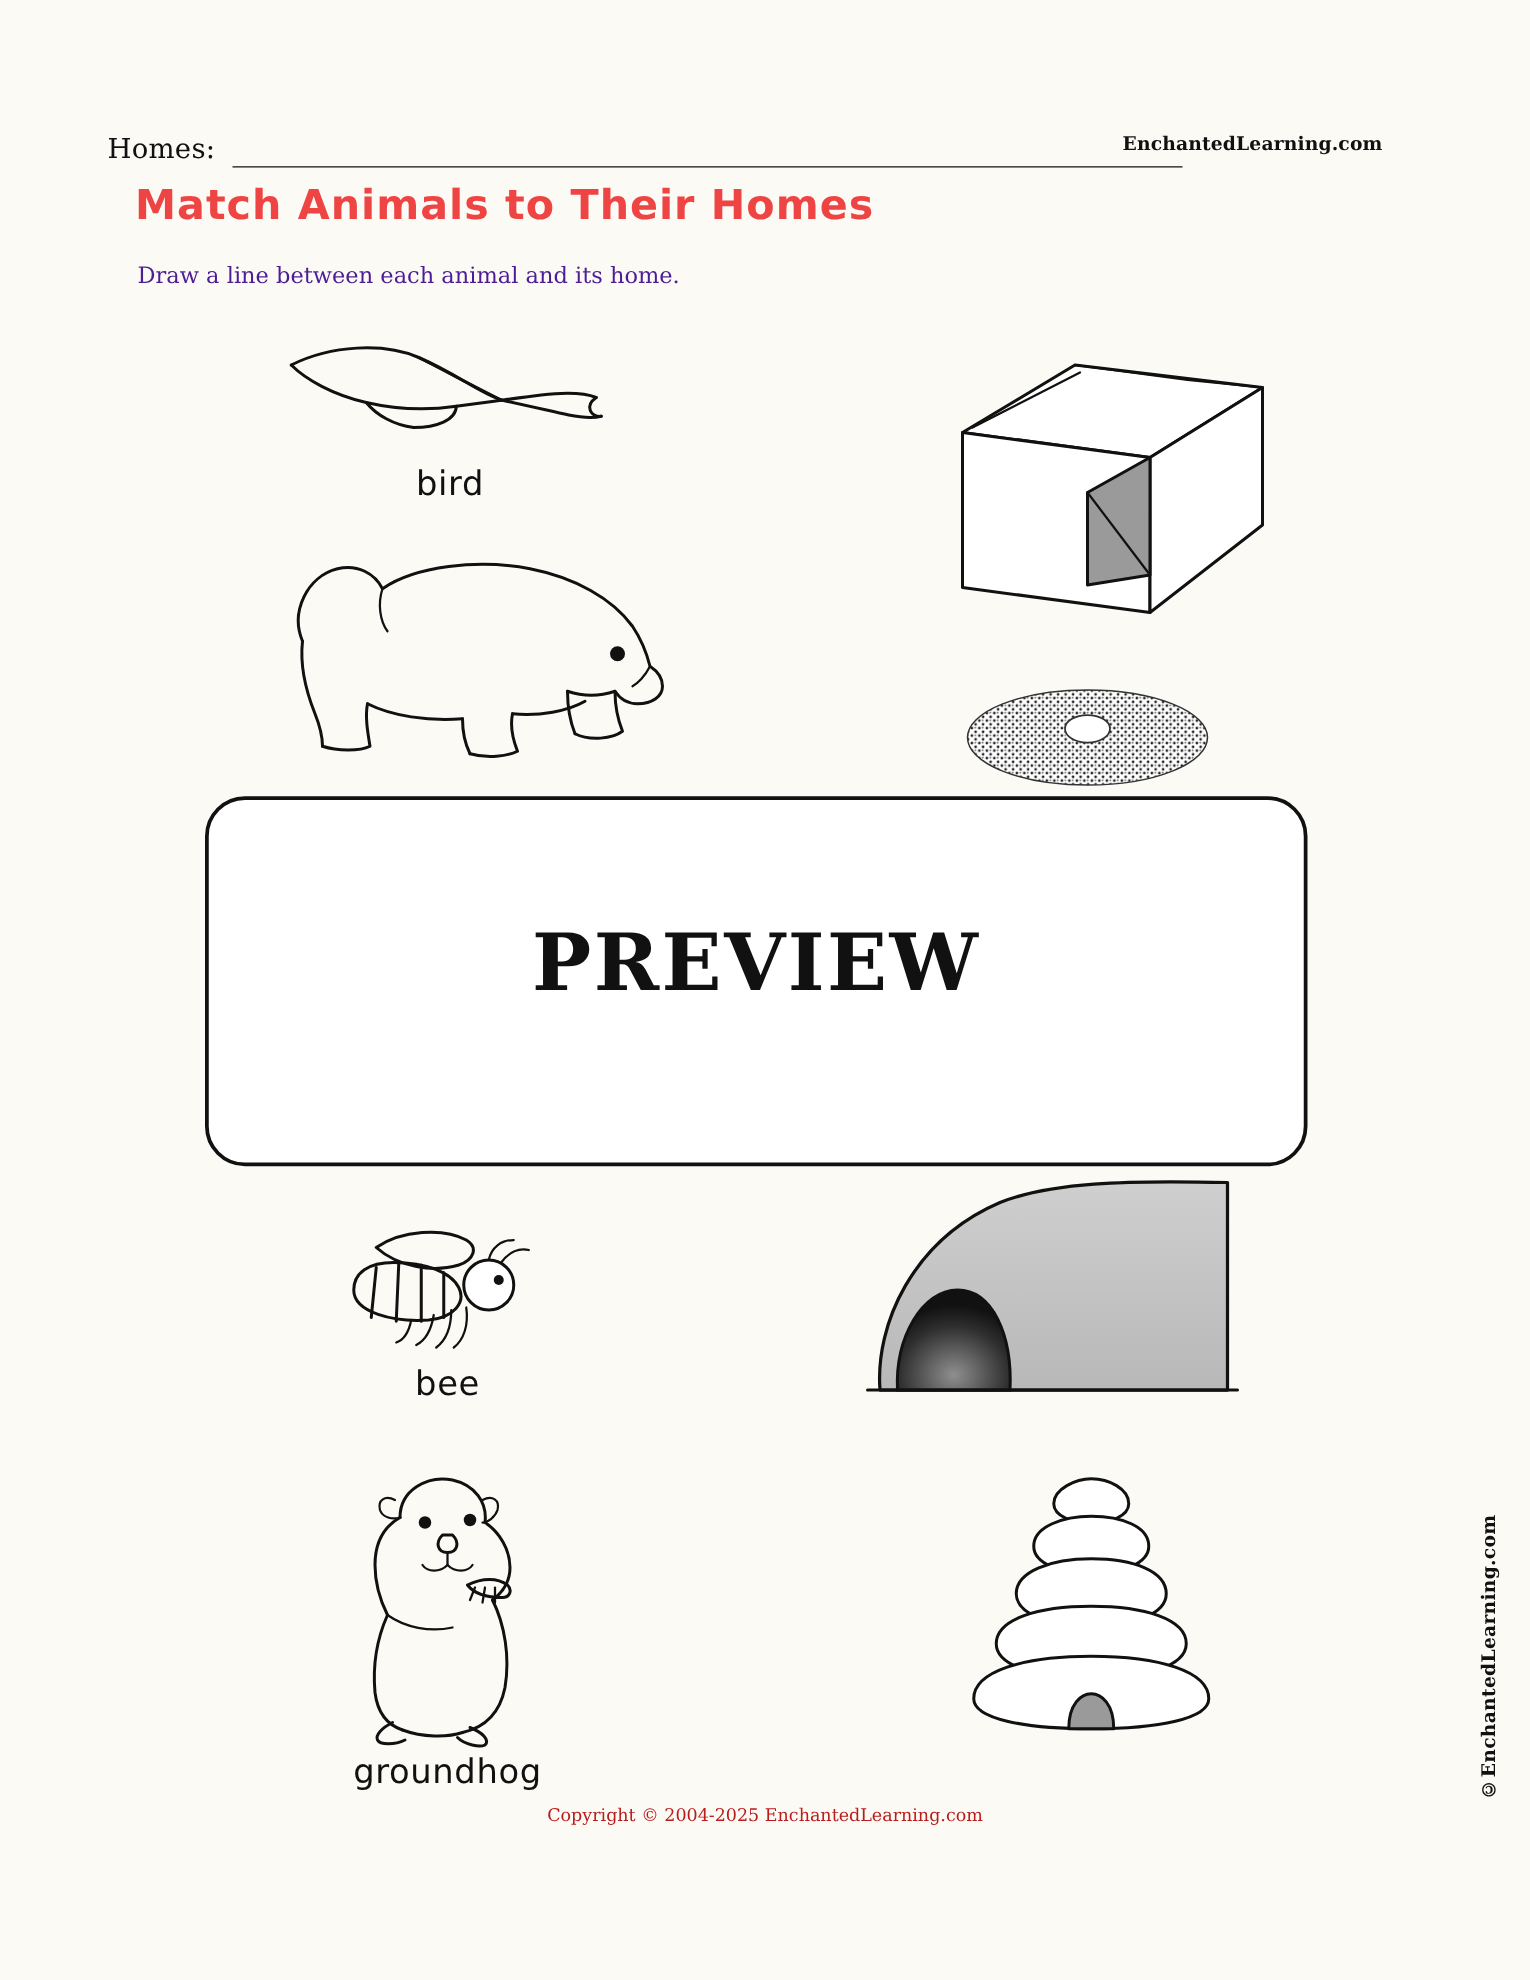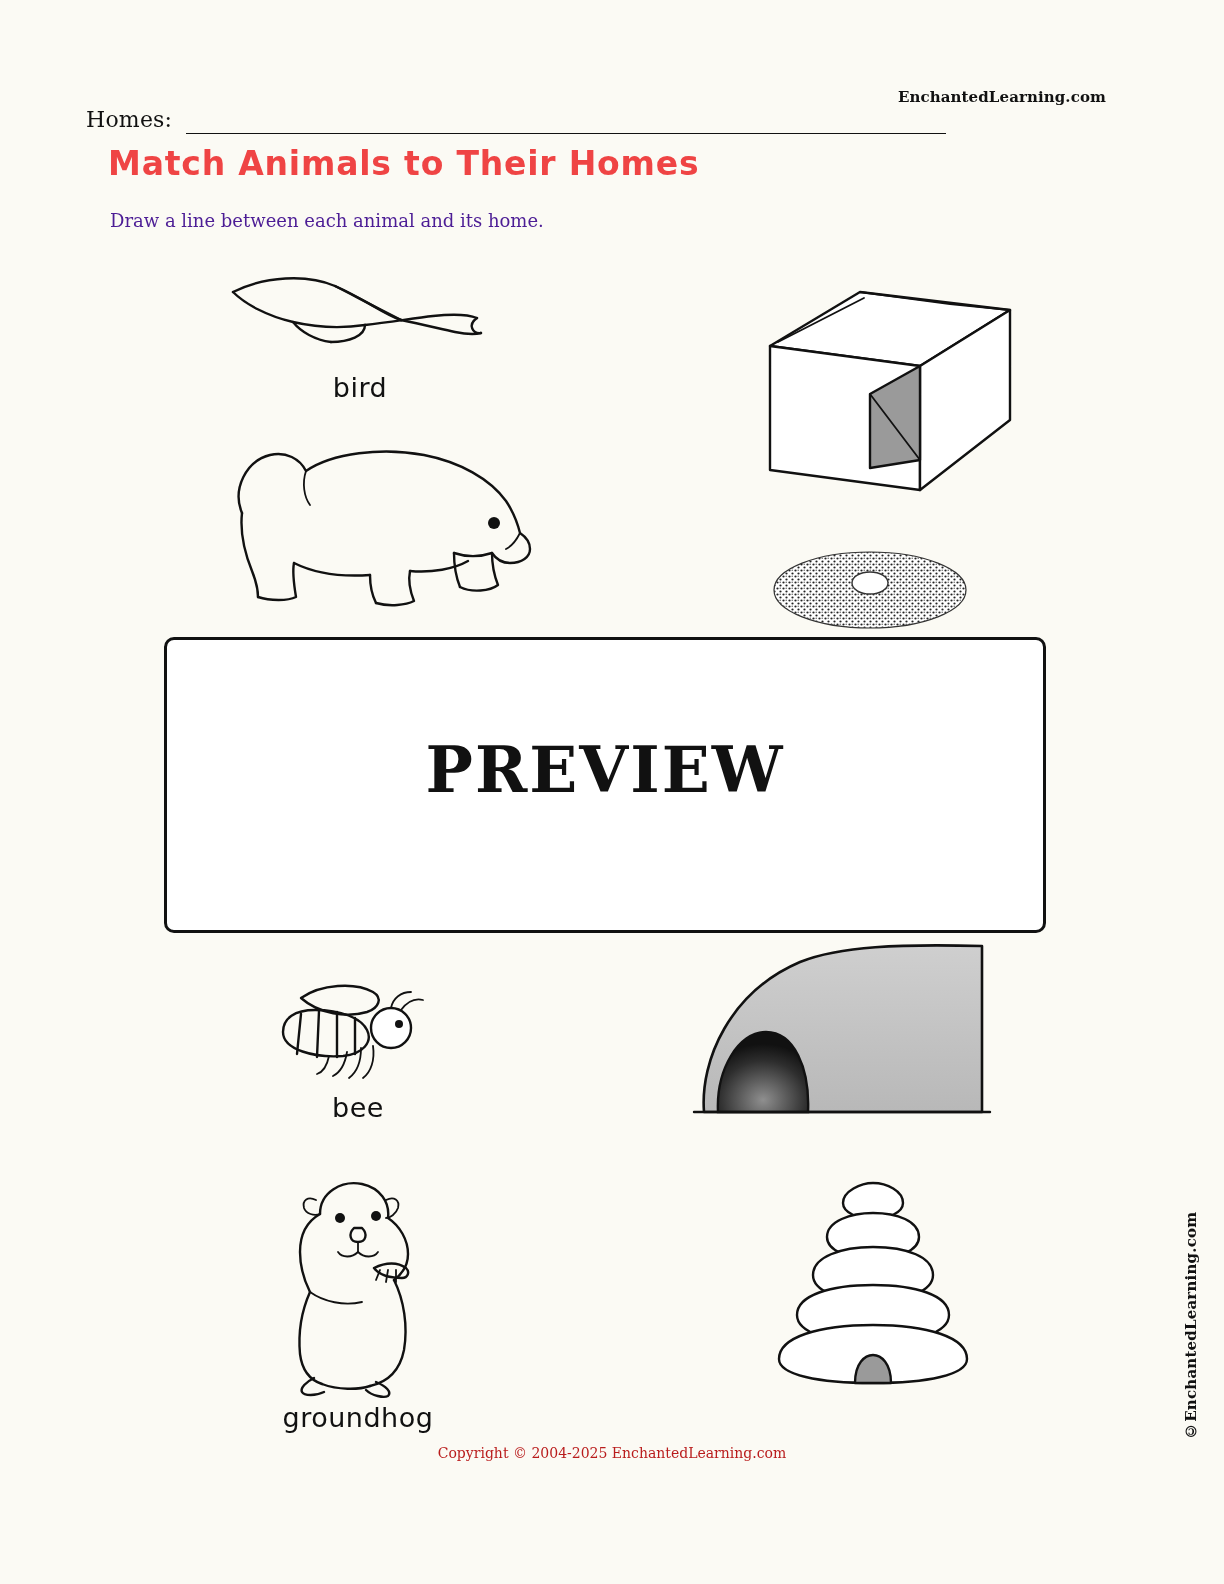--- a/index.html
+++ b/index.html
@@ -36,21 +36,21 @@
   .name-line {
     flex: 1;
     border-bottom: 1.6px solid #111;
     margin-left: 14px;
     height: 26px;
   }
 
   .brand {
     position: absolute;
     right: 118px;
-    top: 88px;
+    top: 106px;
     font-family: "DejaVu Serif", serif;
     font-weight: bold;
     font-size: 15px;
     color: #111;
     letter-spacing: .1px;
     text-align: center;
   }
 
   .title {
     position: absolute;
@@ -97,21 +97,21 @@
 
   
   .preview-box {
     position: absolute;
     left: 164px;
     top: 637px;
     width: 882px;
     height: 296px;
     background: #ffffff;
     border: 3.5px solid #111;
-    border-radius: 10px;
+    border-radius: 32px;
     box-sizing: border-box;
     display: flex;
     flex-direction: column;
     align-items: center;
     justify-content: center;
   }
   .preview-title {
     font-family: "DejaVu Serif", serif;
     font-size: 63px;
     font-weight: bold;

